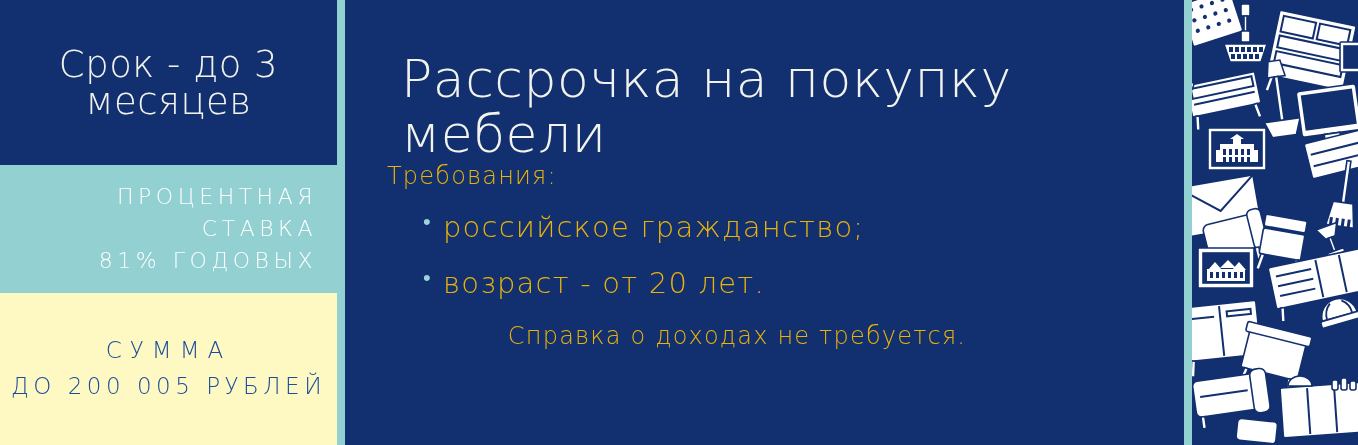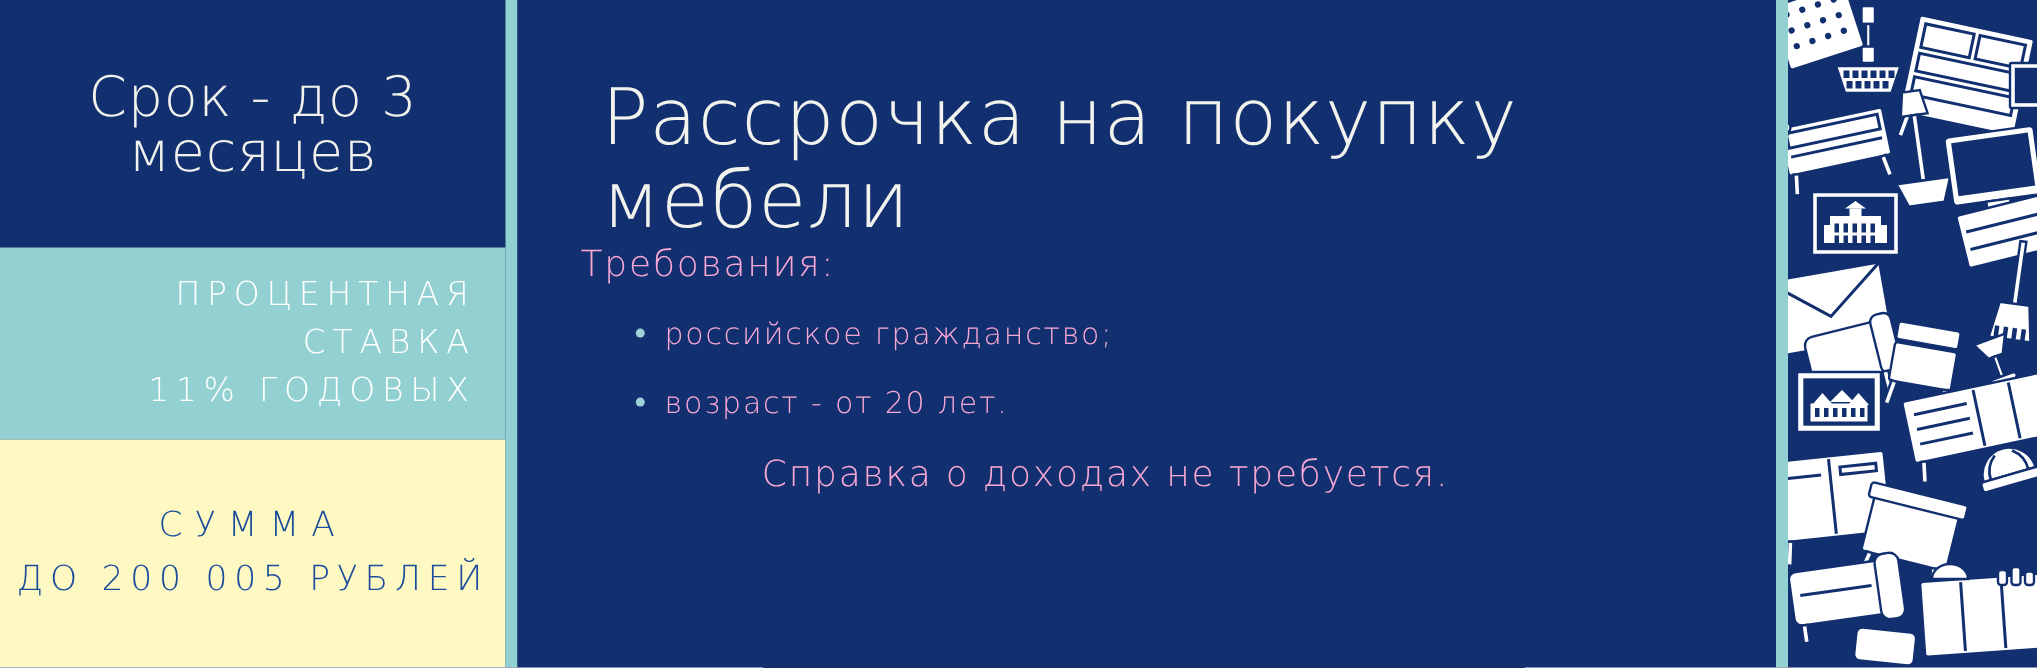--- a/index.html
+++ b/index.html
@@ -113,36 +113,36 @@
     font-size: 52px;
     font-weight: 300;
     line-height: 1.05;
     letter-spacing: 0.5px;
   }
   #requirements {
     position: absolute;
     left: 42px;
     top: 162px;
     width: 700px;
-    color: #f9a8d4;
+    color: #eab308;
     font-weight: 300;
   }
   .req-label {
     font-size: 24px;
     letter-spacing: 1.2px;
     margin-bottom: 20px;
     display: block;
   }
   .req-list {
     list-style: none;
     margin: 0 0 14px 0;
     padding: 0 0 0 36px;
   }
   .req-list li {
-    font-size: 20px;
+    font-size: 29px;
     letter-spacing: 1.2px;
     margin-bottom: 22px;
     position: relative;
     padding-left: 20px;
   }
   .req-list li::before {
     content: "\2022";
     position: absolute;
     left: 0;
     top: -1px;
@@ -173,21 +173,21 @@
 
   <div id="left-column">
 
     <div class="left-panel" id="panel-term">
       <div class="term-text">Срок - до 3 месяцев</div>
     </div>
 
     <div class="left-panel" id="panel-rate">
       <div class="rate-text">
         <span>ПРОЦЕНТНАЯ СТАВКА</span><br>
-        <span>11% ГОДОВЫХ</span>
+        <span>81% ГОДОВЫХ</span>
       </div>
     </div>
 
     <div class="left-panel" id="panel-amount">
       <div class="amount-block">
         <span class="amount-title">СУММА</span>
         <span class="amount-value">ДО 200 005 РУБЛЕЙ</span>
       </div>
     </div>
 

